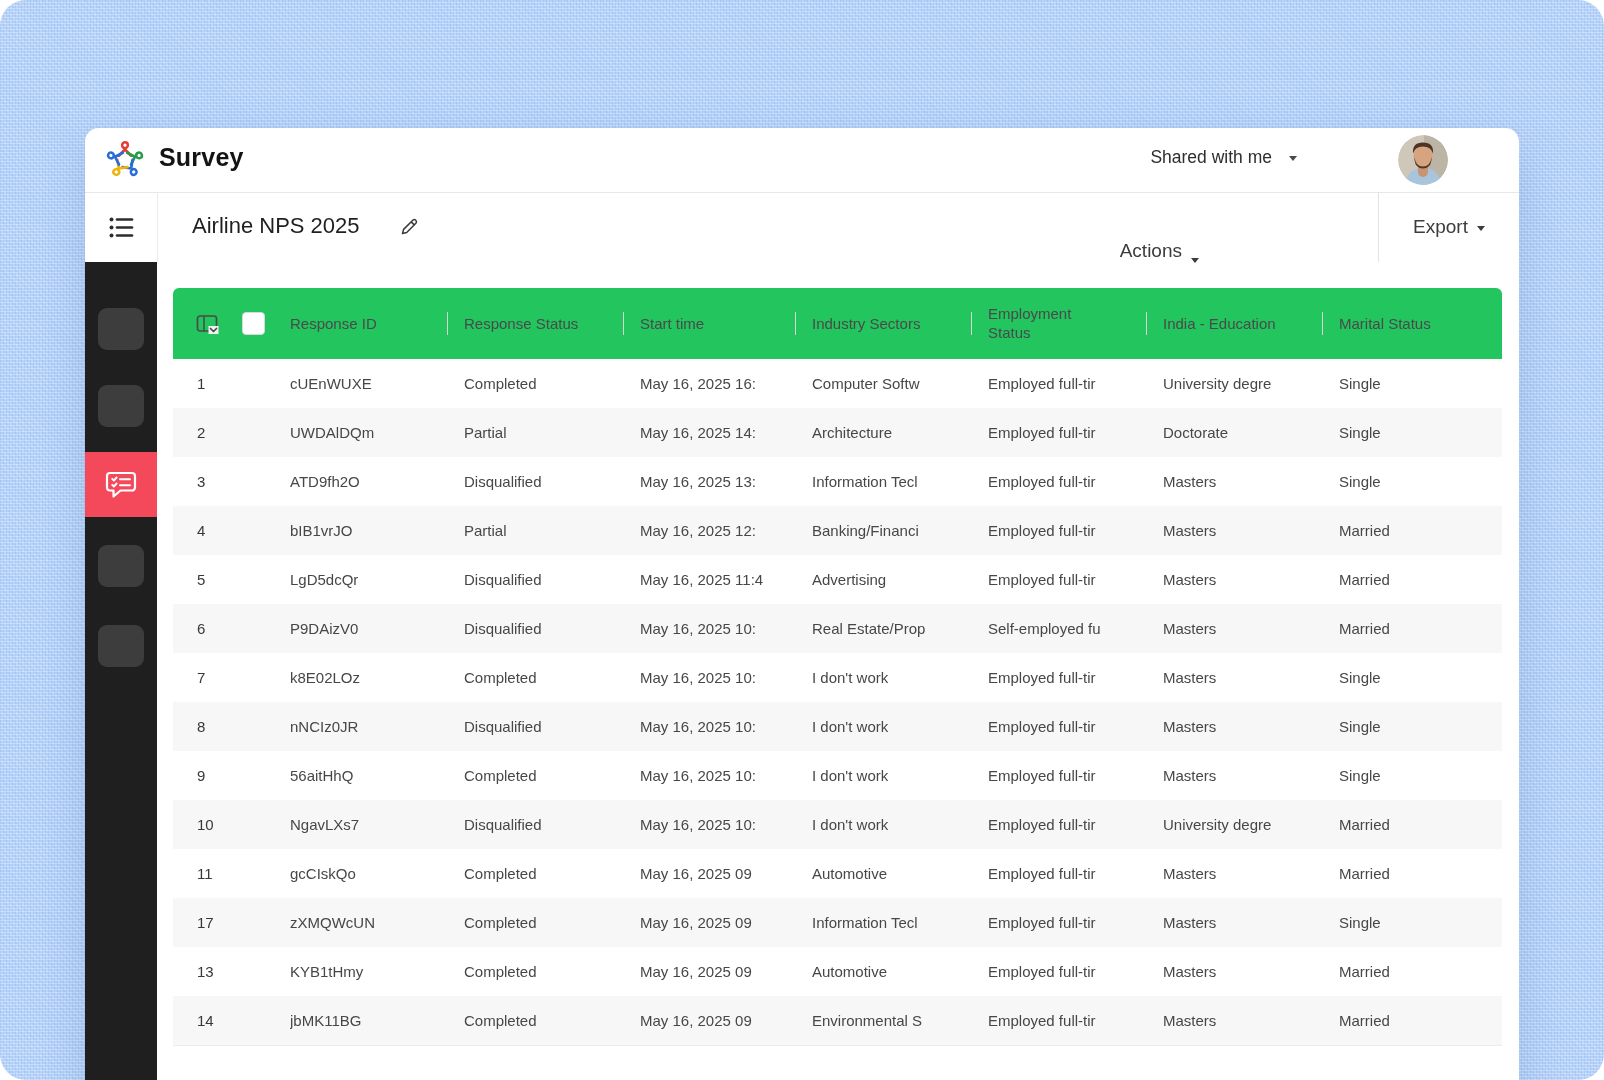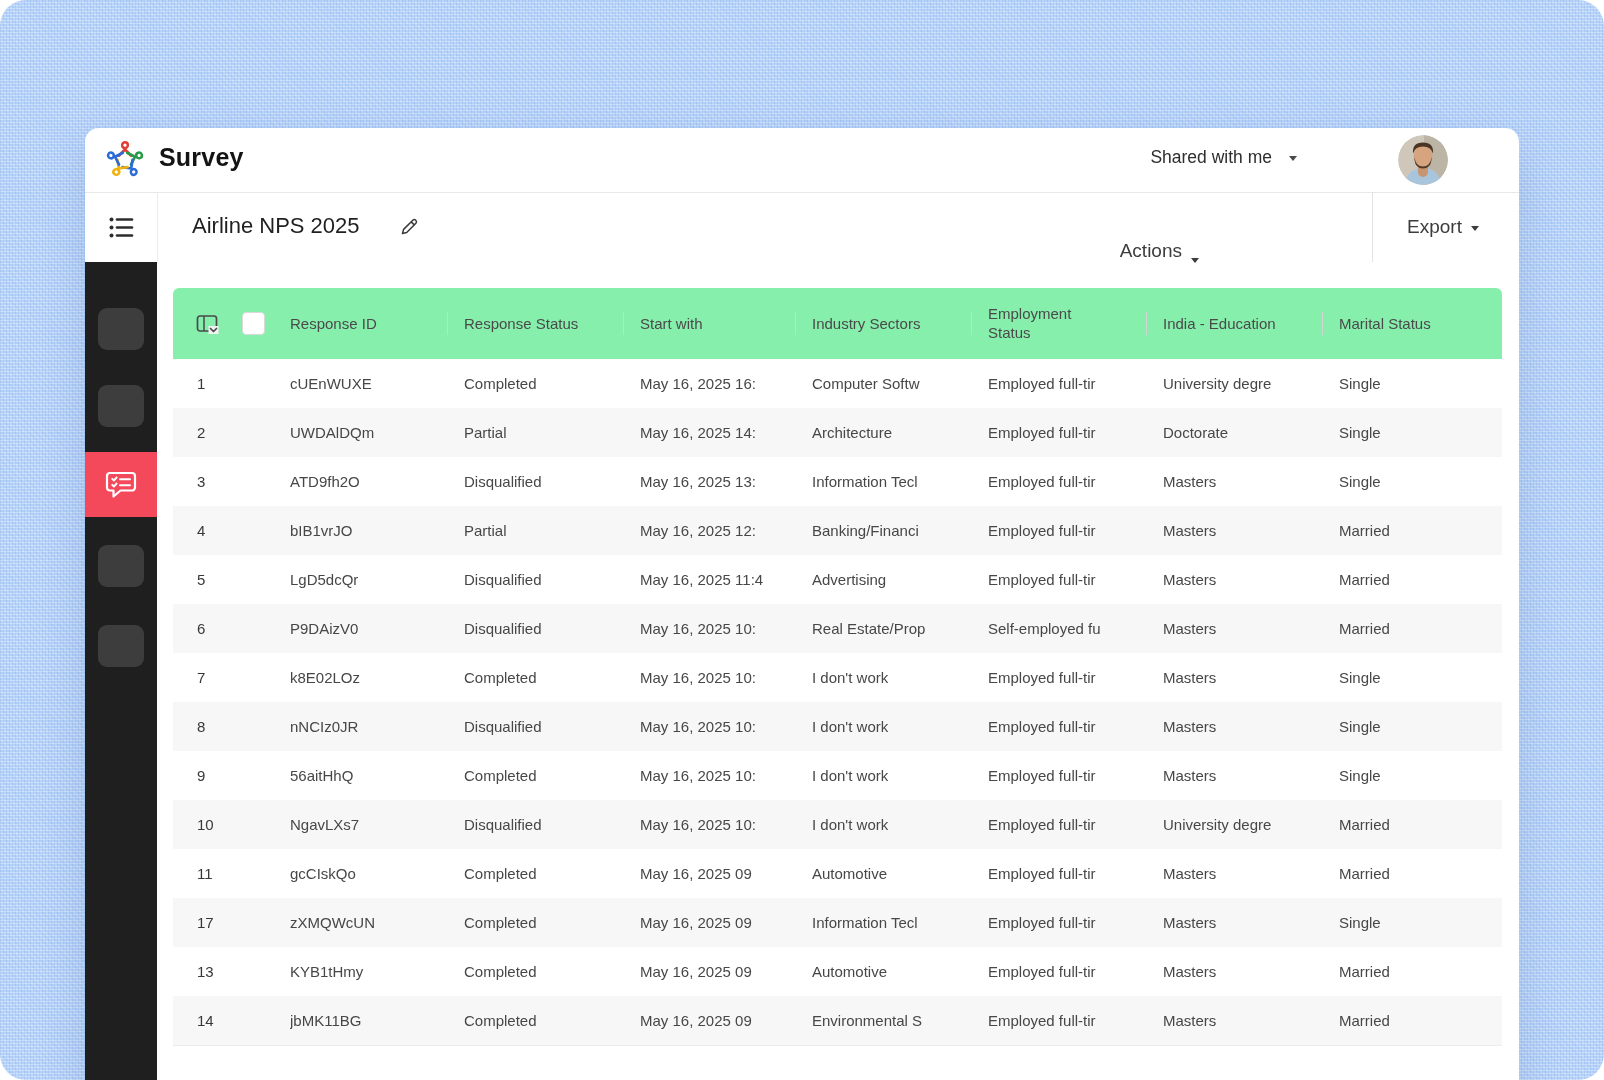--- a/index.html
+++ b/index.html
@@ -28,30 +28,30 @@
   .appname{position:absolute;left:74px;top:15px;font-size:25px;font-weight:700;color:#141414;letter-spacing:.2px;}
   .shared{position:absolute;right:222px;top:19px;font-size:17.5px;color:#2e2e2e;display:flex;align-items:center;cursor:pointer;gap:8px;}
   .caret{display:inline-block;width:0;height:0;border-left:4.5px solid transparent;border-right:4.5px solid transparent;border-top:5.5px solid #4a4a4a;margin-left:9px;transform:translateY(1px);}
   .avatar{position:absolute;right:71px;top:7px;width:50px;height:50px;border-radius:50%;overflow:hidden;cursor:pointer;}
   
   .toolbar{position:absolute;left:0;top:64px;width:100%;height:70px;}
   .menubox{position:absolute;left:0;top:0;width:72px;height:70px;border-right:1px solid #ececec;display:flex;align-items:center;justify-content:center;cursor:pointer;}
   .surveytitle{position:absolute;left:107px;top:21px;font-size:22px;color:#1f1f1f;}
   .pencil{position:absolute;left:313px;top:24px;width:22px;height:22px;cursor:pointer;}
   .actions{position:absolute;right:320px;top:0;height:70px;display:flex;align-items:flex-end;font-size:19px;color:#3c3c3c;cursor:pointer;}
-  .exportbox{position:absolute;right:6px;top:0;width:140px;height:70px;border-left:1px solid #e3e3e3;display:flex;align-items:center;justify-content:center;font-size:19px;color:#3c3c3c;cursor:pointer;text-align:center;}
+  .exportbox{position:absolute;right:0;top:0;width:140px;height:70px;border-left:1px solid #e3e3e3;display:flex;align-items:center;justify-content:center;font-size:19px;color:#3c3c3c;cursor:pointer;text-align:center;}
   .actions .caret,.exportbox .caret{border-top-color:#3c3c3c;}
   
   .sidebar{position:absolute;left:0;top:134px;width:72px;height:856px;background:#1f1f1f;}
   .sq{position:absolute;left:13px;width:46px;height:42px;border-radius:9px;background:#3d3d3d;cursor:pointer;}
   .active-item{position:absolute;left:0;top:190px;width:72px;height:65px;display:flex;align-items:center;justify-content:center;cursor:pointer;}
   
   .table{position:absolute;left:88px;top:160px;width:1329px;}
   .thead,.tr{display:grid;grid-template-columns:117px 157px 176px 172px 176px 175px 176px 180px;}
-  .thead{height:71px;background:#86efac;border-radius:6px 6px 0 0;align-items:center;}
+  .thead{height:71px;background:#22c55e;border-radius:6px 6px 0 0;align-items:center;}
   .th{position:relative;font-size:15px;color:#4a4a4a;padding-left:17px;display:flex;align-items:center;height:100%;}
   .th.first{padding-left:0;}
   .th.selectcol{padding-left:0;display:flex;align-items:center;}
   .th.divider::before{content:"";position:absolute;left:0;top:24px;width:1px;height:23px;background:#d4d4d4;}
   .th .wrap{white-space:normal;width:96px;line-height:1.25;}
   .checkbox{width:21px;height:21px;border:1.5px solid #d9d9d9;border-radius:4px;background:#fff;margin-left:22px;cursor:pointer;}
   .colicon{margin-left:21px;width:26px;height:26px;cursor:pointer;}
   .tr{height:49px;align-items:center;cursor:pointer;}
   .tr:nth-child(even){background:#f7f7f8;}
   .td{font-size:15px;color:#474747;padding-left:17px;white-space:nowrap;overflow:hidden;}
@@ -162,21 +162,21 @@
         <svg class="colicon" viewBox="0 0 26 26">
           <rect x="3.5" y="5" width="19" height="15" rx="2.5" fill="none" stroke="#4a4a4a" stroke-width="1.7"></rect>
           <line x1="10" y1="5" x2="10" y2="20" stroke="#4a4a4a" stroke-width="1.5"></line>
           <rect x="14.5" y="15" width="10" height="8" fill="#f1f1f1"></rect>
           <path d="M16.5 17.5 l3 3 3-3" fill="none" stroke="#4a4a4a" stroke-width="1.7" stroke-linecap="round" stroke-linejoin="round"></path>
         </svg>
         <span class="checkbox"></span>
       </div>
       <div class="th first">Response ID</div>
       <div class="th divider">Response Status</div>
-      <div class="th divider">Start with</div>
+      <div class="th divider">Start time</div>
       <div class="th divider">Industry Sectors</div>
       <div class="th divider">
           <span class="wrap">Employment Status</span>
         </div>
       <div class="th divider">India - Education</div>
       <div class="th divider">Marital Status</div>
     </div>
     <div class="tbody">
         <div class="tr">
     <div class="td num">1</div>

